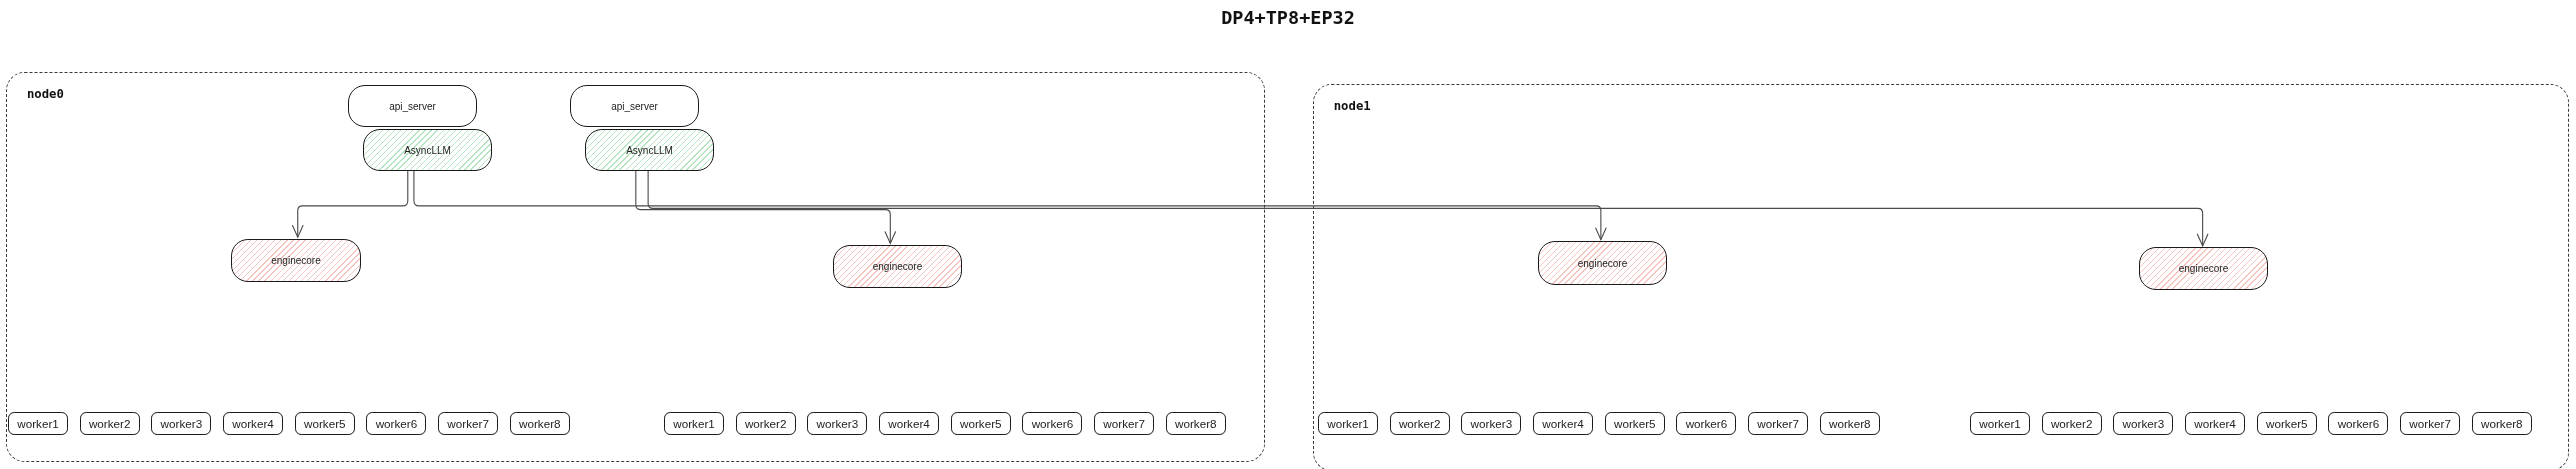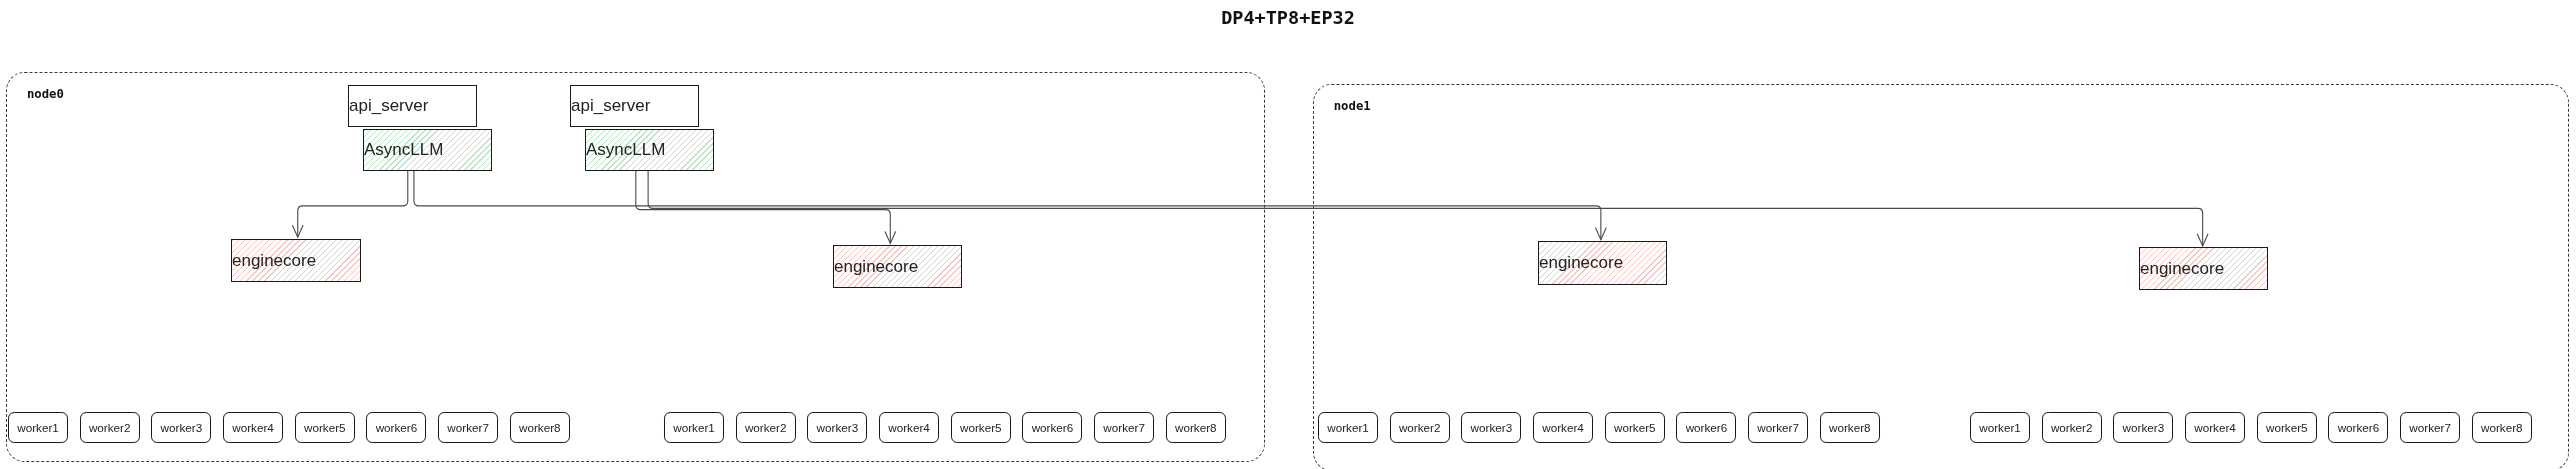--- a/index.html
+++ b/index.html
@@ -13,38 +13,38 @@
     letter-spacing:0px;
   }
   .node{
     position:absolute;border:1.2px dashed #3a3a3a;border-radius:18.5px;background:transparent;text-align:center;
   }
   .node-label{
     position:absolute;left:19.7px;top:13.5px;
     font-family:"DejaVu Sans Mono",monospace;font-size:12.3px;font-weight:600;color:#111;
   }
   .box{
-    position:absolute;display:flex;align-items:center;
-    background:#ffffff;border:1.5px solid #1a1a1a;border-radius:0;
-    font-size:17px;color:#222;box-sizing:border-box;
+    position:absolute;display:flex;align-items:center;justify-content:center;
+    background:#ffffff;border:1.5px solid #1a1a1a;border-radius:17px;
+    font-size:10px;color:#222;box-sizing:border-box;
   }
   .hatch-green{
     background-color:#ffffff;
     background-image:repeating-linear-gradient(135deg, rgba(123,207,142,0.55) 0px, rgba(123,207,142,0.55) 0.9px, transparent 0.9px, transparent 4.3px);
     margin-left:15px;
   }
   .hatch-red{
     background-color:#ffffff;
     background-image:repeating-linear-gradient(135deg, rgba(236,142,131,0.5) 0px, rgba(236,142,131,0.5) 0.9px, transparent 0.9px, transparent 4.3px);
   }
   .worker-row{
     position:absolute;top:412px;display:flex;gap:11.7px;
   }
   .worker{
-    width:60px;height:31px;box-sizing:border-box;flex:0 0 auto;
+    width:60px;height:23px;box-sizing:border-box;flex:0 0 auto;
     background:#ffffff;border:1.2px solid #1a1a1a;border-radius:6.2px;
     display:flex;align-items:center;justify-content:center;
     font-size:11.7px;color:#222;
   }
   .edges{position:absolute;left:0;top:0;pointer-events:none;}
 </style>
 </head>
 <body>
 
 <div class="canvas">

